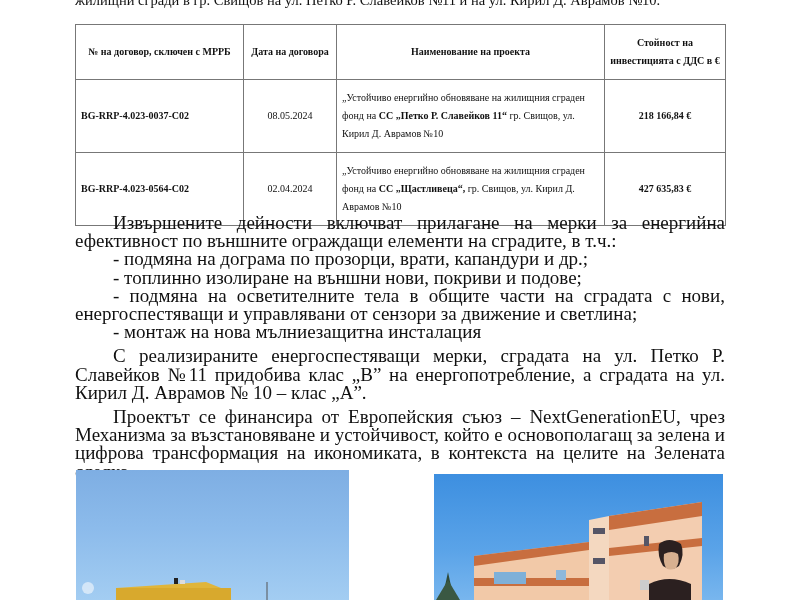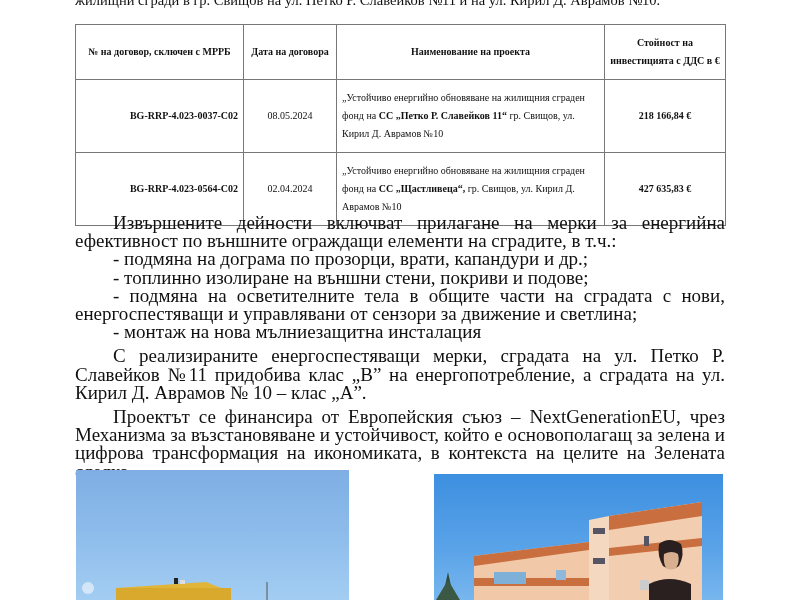--- a/index.html
+++ b/index.html
@@ -5,21 +5,21 @@
   html, body { margin:0; padding:0; }
   body { width:800px; height:600px; overflow:hidden; background:#fff; position:relative;
          font-family:"Liberation Serif", serif; color:#111; }
   .page { position:absolute; left:0; top:0; width:800px; height:440px; }
   .cutline { position:absolute; left:75px; top:-8px; width:650px; font-size:14.5px; line-height:17px; white-space:nowrap; }
   table.contracts { position:absolute; left:75px; top:24px; width:650px; border-collapse:collapse; table-layout:fixed; font-size:10px; }
   table.contracts th, table.contracts td { border:1px solid #777; padding:0 5px; vertical-align:middle; line-height:18px; }
   table.contracts th { font-weight:bold; text-align:center; height:54px; }
   table.contracts td { height:72px; }
   col.c1 { width:168px; } col.c2 { width:93px; } col.c3 { width:268px; } col.c4 { width:121px; }
-  td.num { font-weight:bold; text-align:right; white-space:nowrap; }
+  td.num { font-weight:bold; text-align:left; white-space:nowrap; }
   td.date { text-align:center;margin-top:18px; }
   td.proj { text-align:left; }
   td.val { font-weight:bold; text-align:center; white-space:nowrap; }
   .body-text { position:absolute; left:75px; top:214px; width:650px; font-size:19px; line-height:18.2px; text-align:justify; }
   .body-text p { margin:0; }
   .ind { text-indent:38px; }
   .gap { margin-top:6px !important; }
   .photo { position:absolute; overflow:hidden; }
   .photo-left { left:76px; top:470px; width:273px; height:130px;
      background:linear-gradient(180deg,#7eaee3 0%,#8cbbeb 45%,#a3cdf2 100%); }
@@ -60,21 +60,21 @@
         <td class="date">02.04.2024</td>
         <td class="proj"><span>„Устойчиво енергийно обновяване на жилищния сграден фонд на </span><b>СС „Щастливеца“,</b><span> гр. Свищов, ул. Кирил Д. Аврамов №10</span></td>
         <td class="val">427 635,83 €</td>
       </tr>
     </tbody>
   </table>
 
   <div class="body-text">
     <p class="ind">Извършените дейности включват прилагане на мерки за енергийна ефективност по външните ограждащи елементи на сградите, в т.ч.:</p>
     <p class="ind">- подмяна на дограма по прозорци, врати, капандури и др.;</p>
-    <p class="ind">- топлинно изолиране на външни стени, покриви и подове;</p>
+    <p class="ind">- топлинно изолиране на външни нови, покриви и подове;</p>
     <p class="ind">- подмяна на осветителните тела в общите части на сградата с нови, енергоспестяващи и управлявани от сензори за движение и светлина;</p>
     <p class="ind">- монтаж на нова мълниезащитна инсталация</p>
     <p class="ind gap">С реализираните енергоспестяващи мерки, сградата на ул. Петко Р. Славейков №11 придобива клас „В” на енергопотребление, а сградата на ул. Кирил Д. Аврамов № 10 – клас „А”.</p>
     <p class="ind gap">Проектът се финансира от Европейския съюз – NextGenerationEU, чрез Механизма за възстановяване и устойчивост, който е основополагащ за зелена и цифрова трансформация на икономиката, в контекста на целите на Зелената сделка.</p>
   </div>
 
   <div class="photo photo-left">
     <svg width="273" height="130" viewBox="0 0 273 130">
       <polygon points="40,118 130,112 155,122 155,130 40,130" fill="#e0b53a"></polygon>
       <rect x="40" y="118" width="115" height="12" fill="#d8a92d"></rect>

